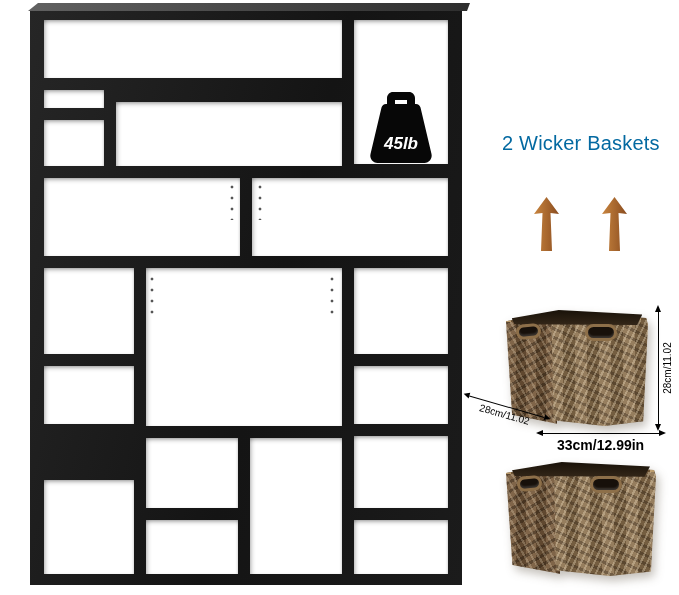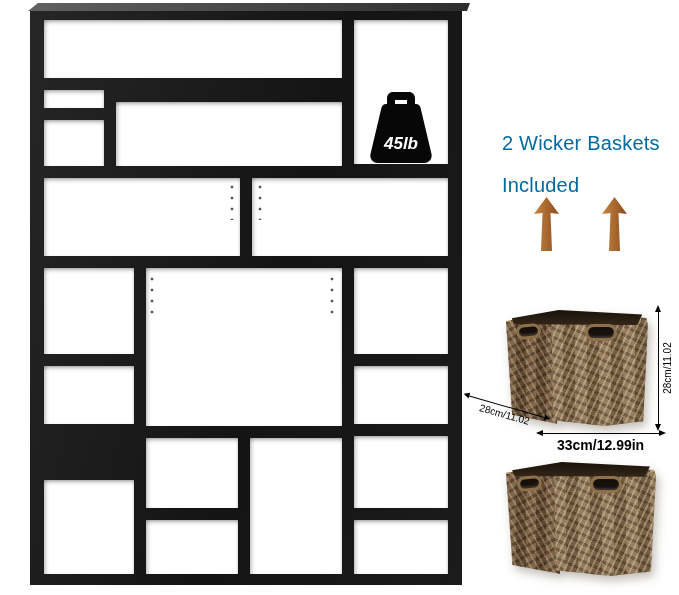--- a/index.html
+++ b/index.html
@@ -152,21 +152,20 @@
     <div class="weight">
       <svg width="72" height="74" viewBox="0 0 72 74">
         <path d="M28 2 L44 2 C47.3 2 50 4.7 50 8 L50 16 L42 16 L42 10 L30 10 L30 16 L22 16 L22 8 C22 4.7 24.7 2 28 2 Z" fill="#070707"></path>
         <path d="M21 14 L51 14 C53.2 14 55 15.5 55.5 17.6 L66.5 64 C67.6 68.6 64.1 73 59.4 73 L12.6 73 C7.9 73 4.4 68.6 5.5 64 L16.5 17.6 C17 15.5 18.8 14 21 14 Z" fill="#070707"></path>
         <text x="36" y="59" text-anchor="middle" font-size="17" font-weight="bold" font-style="italic" font-family="Liberation Sans, sans-serif" fill="#ffffff">45lb</text>
       </svg>
     </div>
   </div>
 
   <div class="headline-1">2 Wicker Baskets</div>
-  <div class="headline-2">Included</div>
 
   <svg class="arrow" style="left:533px; top:197px;" width="27" height="54" viewBox="0 0 27 54">
     <defs>
       <linearGradient id="agrad1" x1="0" y1="0" x2="1" y2="0">
         <stop offset="0" stop-color="#c8853f"></stop>
           <stop offset="1" stop-color="#8a4c1f"></stop>
       </linearGradient>
     </defs>
     <path d="M13.5 0 L26 17 L17.5 16 L19 54 L8 54 L9.5 16 L1 17 Z" fill="url(#agrad1)"></path>
   </svg>

